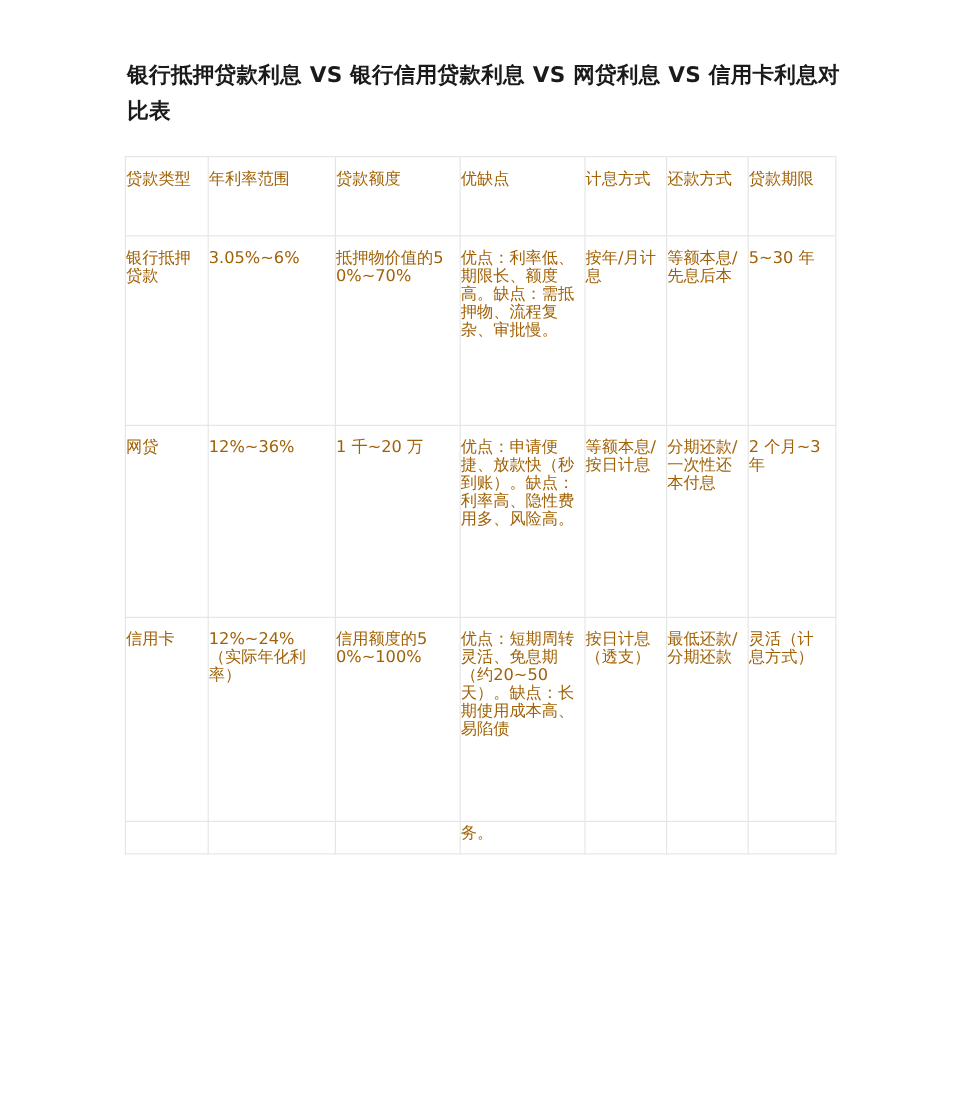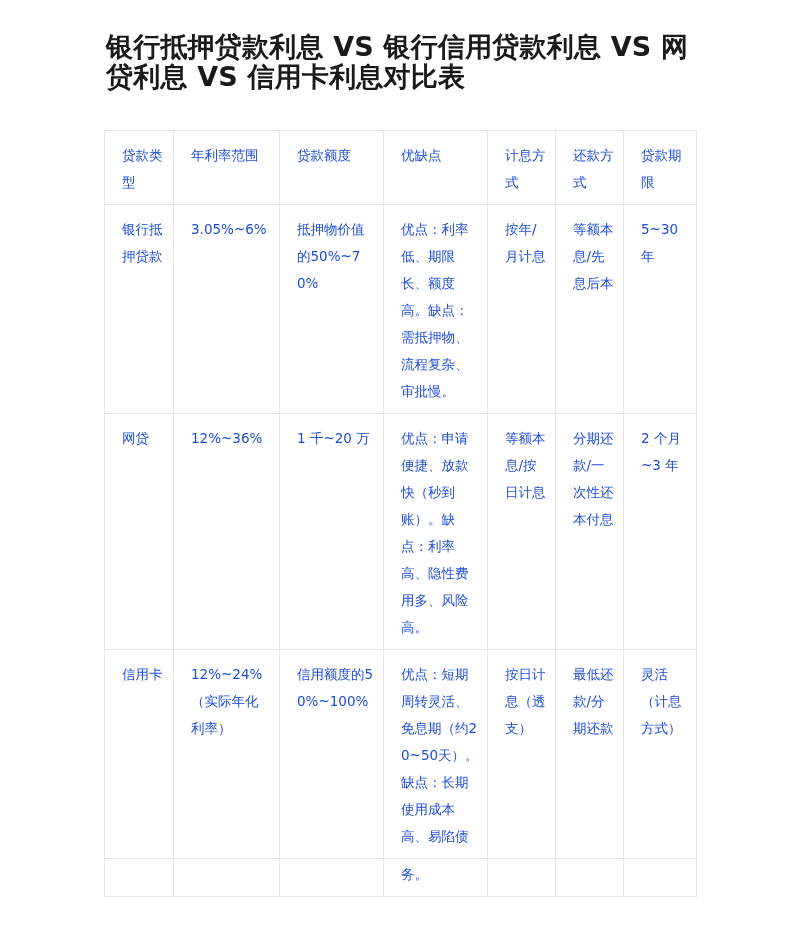--- a/index.html
+++ b/index.html
@@ -1,23 +1,23 @@
 <!DOCTYPE html>
 <html><head>
   <meta charset="utf-8">
   <style>
     html, body { margin:0; padding:0; background:#ffffff; }
     body { width:800px; height:929px; position:relative; overflow:hidden;
       font-family:"DejaVu Sans", "Liberation Sans", sans-serif; color:#222; }
-    .title { position:absolute; left:106px; top:32px; width:600px;
-      font-size:27px; font-weight:bold; line-height:30px; color:#1a1a1a; letter-spacing:0.2px; }
+    .title { position:absolute; left:106px; top:48px; width:600px;
+      font-size:18px; font-weight:bold; line-height:30px; color:#1a1a1a; letter-spacing:0.2px; }
     table.cmp { position:absolute; left:104px; top:130px; border-collapse:collapse;
       table-layout:fixed; width:592px; }
     table.cmp td { border:1px solid #e6e6e6; vertical-align:top;
-      font-size:13.5px; line-height:27px; color:#1d4ed8; padding:11px 8px 8px 17px;
+      font-size:13.5px; line-height:15px; color:#a16207; padding:11px 8px 8px 0;
       word-break:break-all; }
     col.c0{width:69px} col.c1{width:106px} col.c2{width:104px} col.c3{width:104px}
     col.c4{width:68px} col.c5{width:68px} col.c6{width:73px}
     tr.h td { height:46px; }
     tr.r1 td { height:138px;margin-top:39px; }
     tr.r2 td { height:118px; }
     tr.r3 td { height:140px; }
     tr.r4 td { height:150px; }
     tr.r5 td { height:16px; padding-top:2px; padding-bottom:8px; }
   </style>

